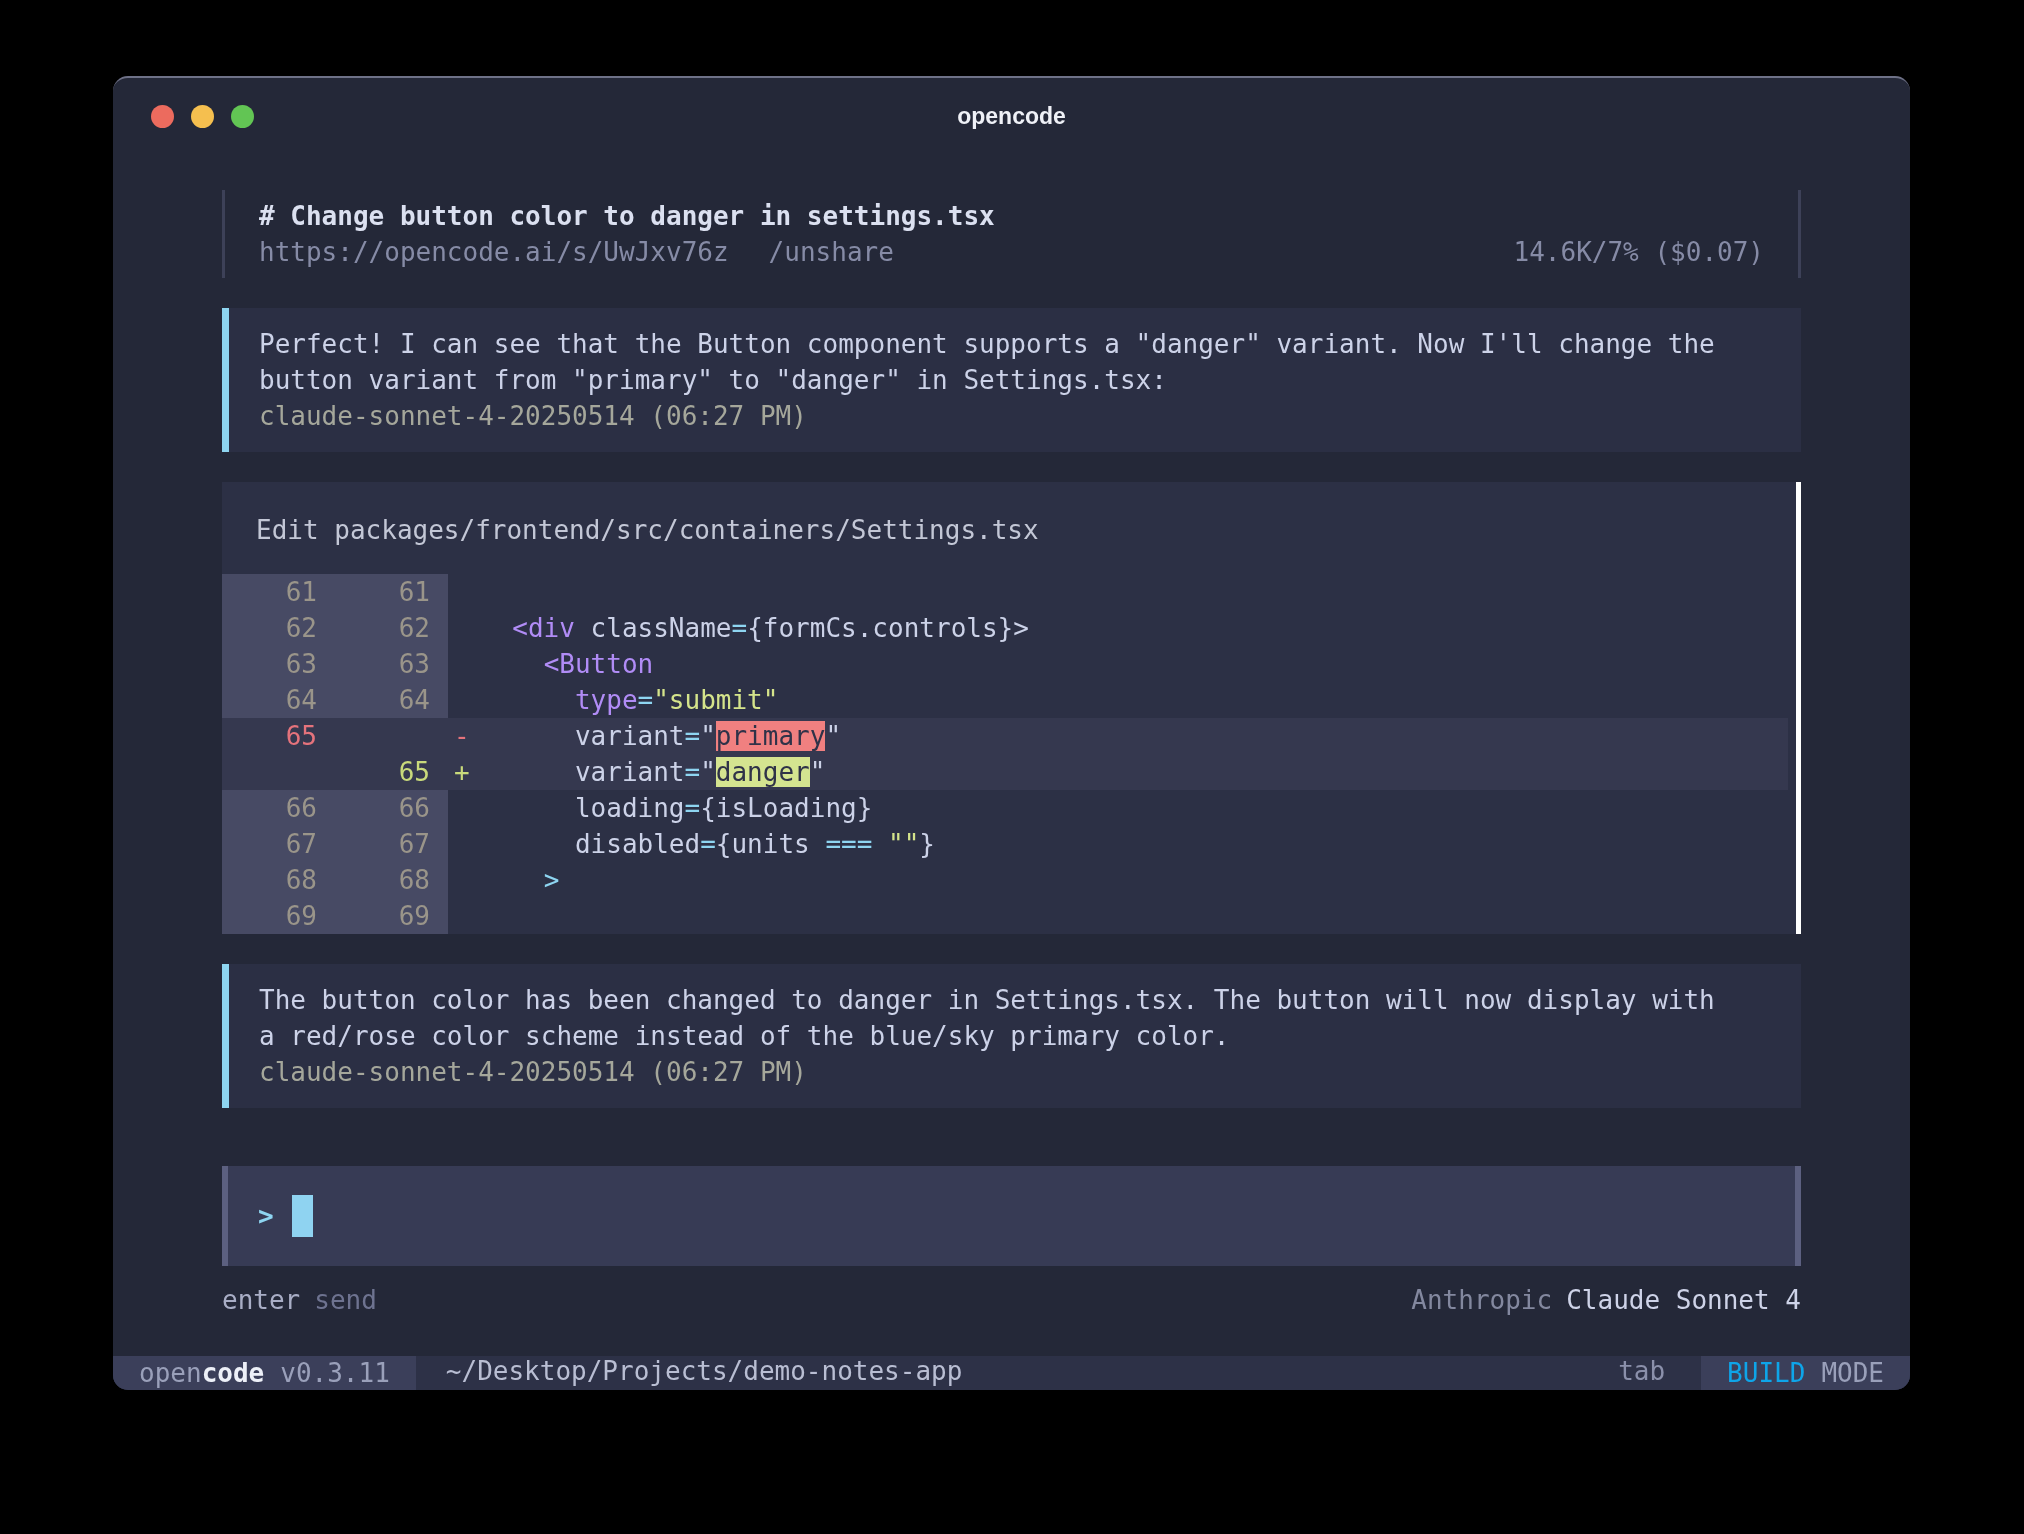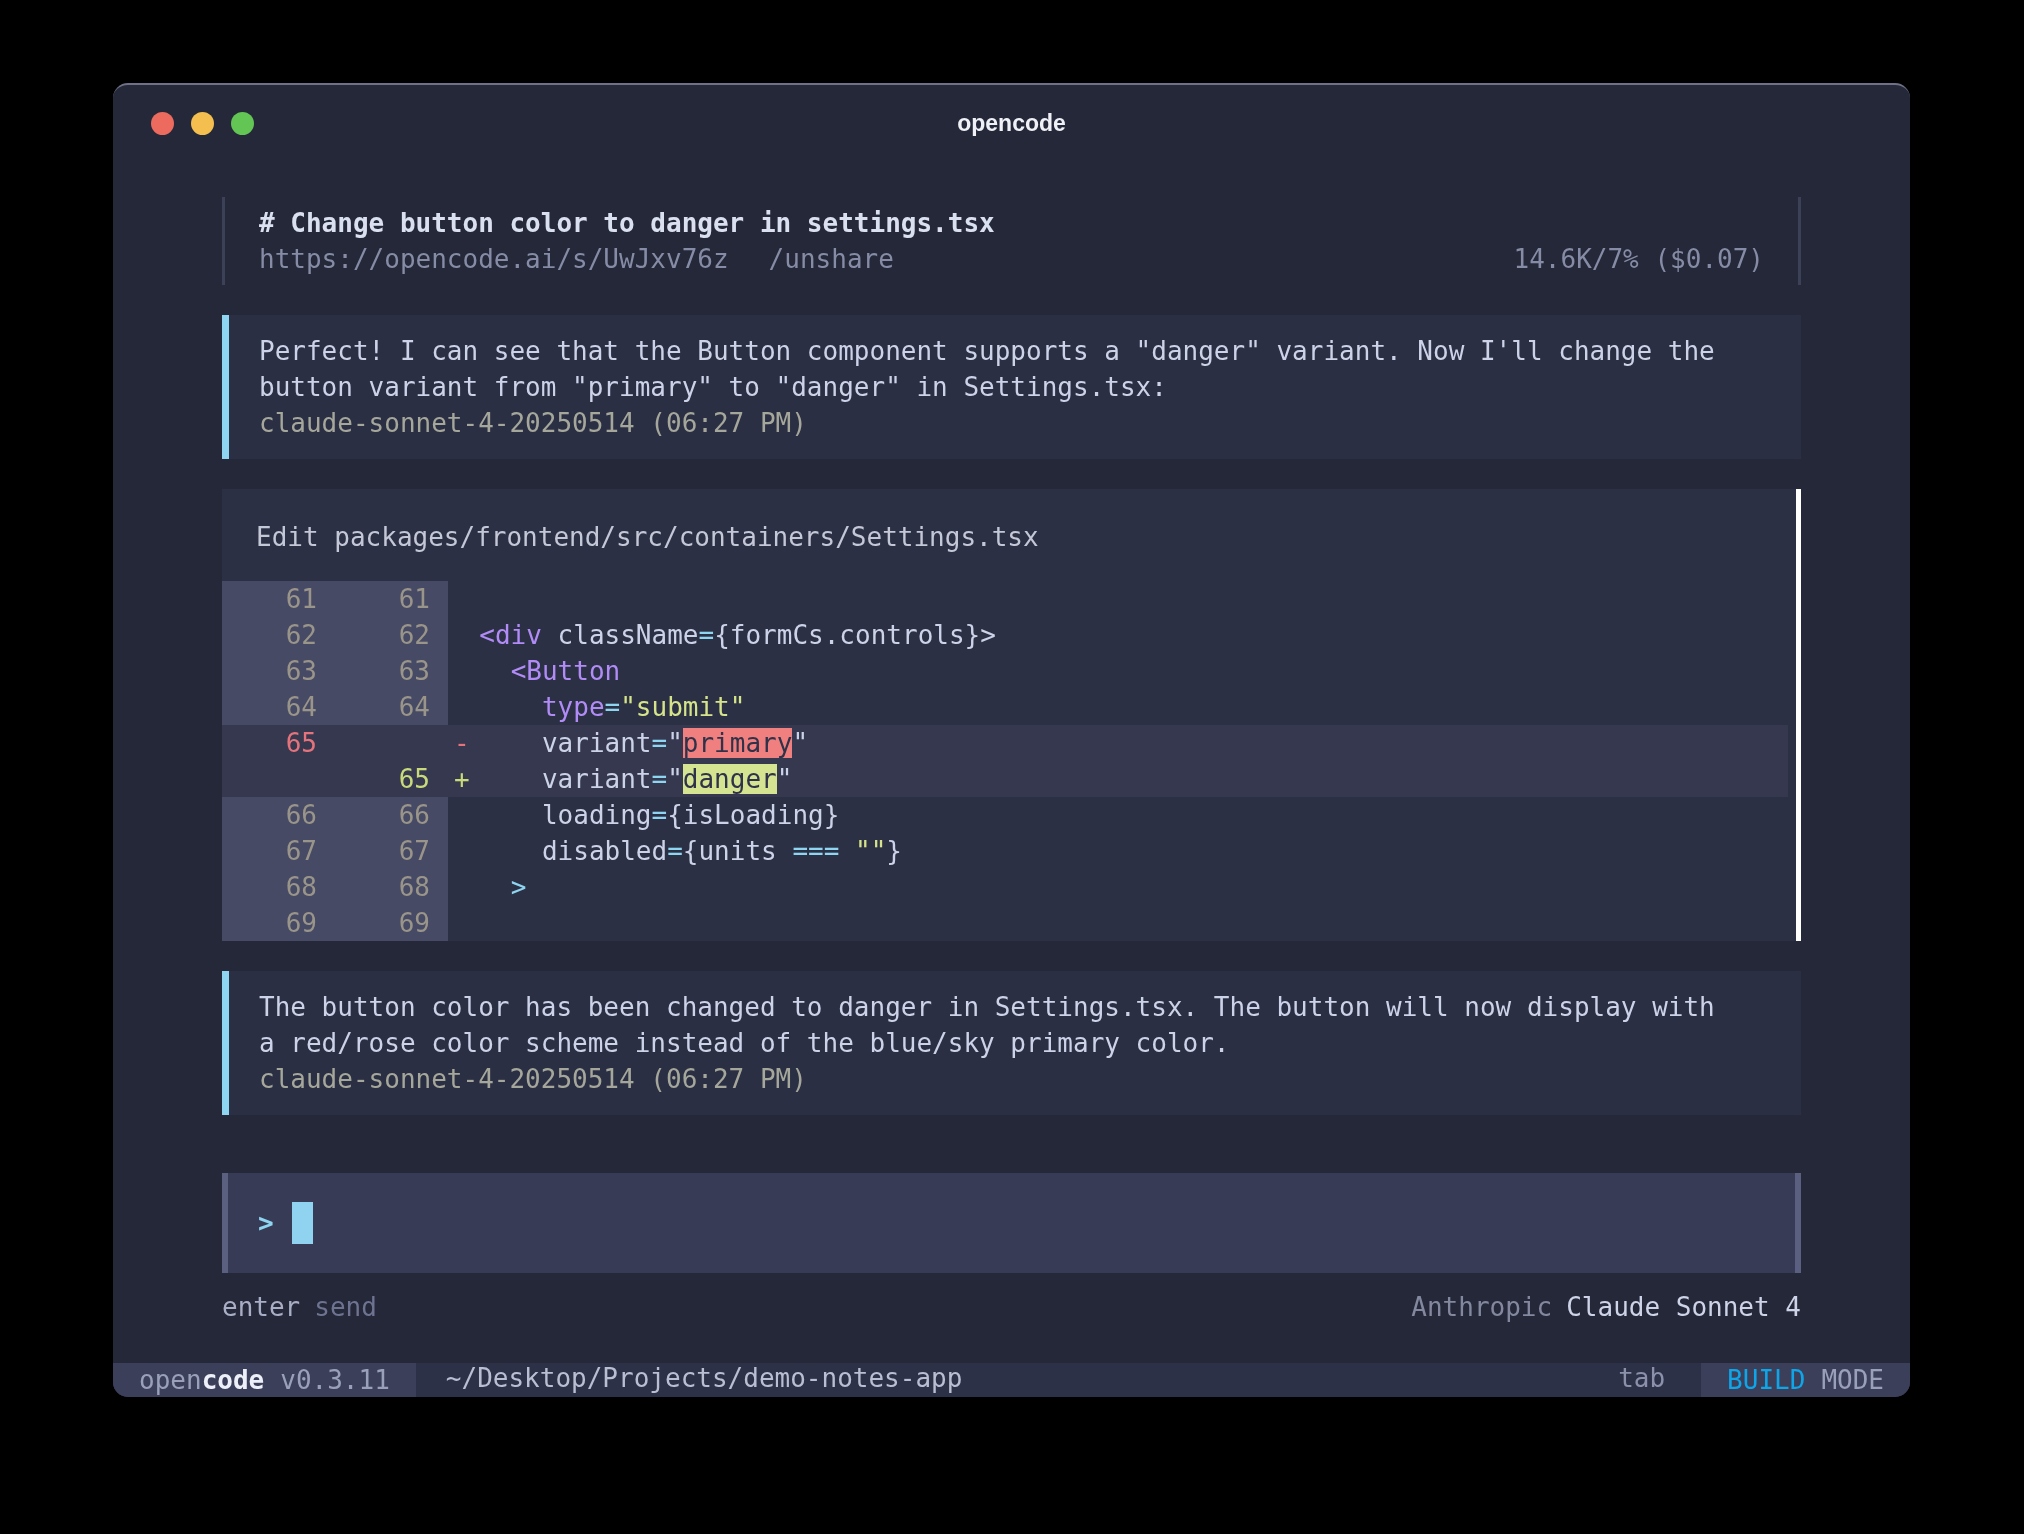--- a/index.html
+++ b/index.html
@@ -7,21 +7,21 @@
     --statusbar-bg:#2d3147; --chip-bg:#3b3f5a; --gutter-bg:#474a64; --changed-row-bg:#35384f;
     --fg:#ccd2e8; --fg-bright:#dbe0f0; --muted:#868ba6; --meta:#a5a79b; --gutter-num:#9a958a;
     --accent-cyan:#8ed5f1; --tok-purple:#b18cf6; --tok-str:#d5e48b;
     --diff-red:#e5737c; --diff-green:#c9da7b; --del-bg:#f08080; --add-bg:#d4e490; --hl-text:#2f3248;
     --border-dim:#3d4158; --input-border:#5c6080; --titlebar-text:#eff1f7;
     --light-red:#ec6b5e; --light-yellow:#f5bf4f; --light-green:#62c554;
   }
   *{box-sizing:border-box}
   html,body{margin:0;padding:0}
   body{width:2024px;height:1534px;background:#000;font-family:"DejaVu Sans Mono",monospace;position:relative;overflow:hidden}
-  .window{position:absolute;left:113px;top:83px;width:1797px;height:1314px;background:var(--win-bg);
+  .window{position:absolute;left:113px;top:76px;width:1797px;height:1314px;background:var(--win-bg);
           border-radius:15px;border-top:2px solid #6e7187}
   .titlebar{height:76px;position:relative;display:flex;align-items:center;justify-content:center}
   .lights{position:absolute;left:38px;top:27px;display:flex;gap:17px}
   .light{width:23px;height:23px;border-radius:50%;border:none;padding:0;cursor:default}
   .light.red{background:var(--light-red)} .light.yellow{background:var(--light-yellow)} .light.green{background:var(--light-green)}
   .win-title{font-family:"Liberation Sans",sans-serif;font-weight:bold;font-size:23px;color:var(--titlebar-text)}
   .content{padding:0 109px;font-size:26px;line-height:36px;color:var(--fg)}
 
   .session-header{margin-top:36px;border-left:3px solid var(--border-dim);border-right:3px solid var(--border-dim);padding:8px 34px}
   .session-title{font-weight:bold;color:var(--fg-bright)}
@@ -32,21 +32,21 @@
   .msg-meta{color:var(--meta)}
 
   .tool-card{margin-top:30px;background:var(--card-bg);border-right:5px solid #ffffff;position:relative}
   .tool-title{padding:30px 34px 26px 34px;color:#c3c7d6}
   .diff-rows{margin-right:8px}
   .diff-row{display:flex;height:36px;line-height:36px}
   .diff-row.changed{background:var(--changed-row-bg)}
   .gut{width:113px;padding-right:18px;text-align:right;color:var(--gutter-num);flex:none}
   .diff-row.ctx .gut{background:var(--gutter-bg)}
   .gut.del-num{color:var(--diff-red)} .gut.add-num{color:var(--diff-green)}
-  .code{flex:1;white-space:pre;position:relative;padding-left:0}
+  .code{flex:1;white-space:pre;position:relative;padding-left:33px}
   .marker{position:absolute;left:6px;top:0}
   .marker.del{color:var(--diff-red)} .marker.add{color:var(--diff-green)}
   .tok-fg{color:var(--fg)} .tok-purple{color:var(--tok-purple)} .tok-cyan{color:var(--accent-cyan)}
   .tok-str{color:var(--tok-str)}
   .tok-delhl{background:var(--del-bg);color:var(--hl-text)}
   .tok-addhl{background:var(--add-bg);color:var(--hl-text)}
 
   .input-box{margin-top:58px;height:100px;background:var(--input-bg);border-left:6px solid var(--input-border);
              border-right:6px solid var(--input-border);display:flex;align-items:center;padding-left:30px;cursor:text}
   .prompt-symbol{color:var(--accent-cyan);font-weight:bold}

